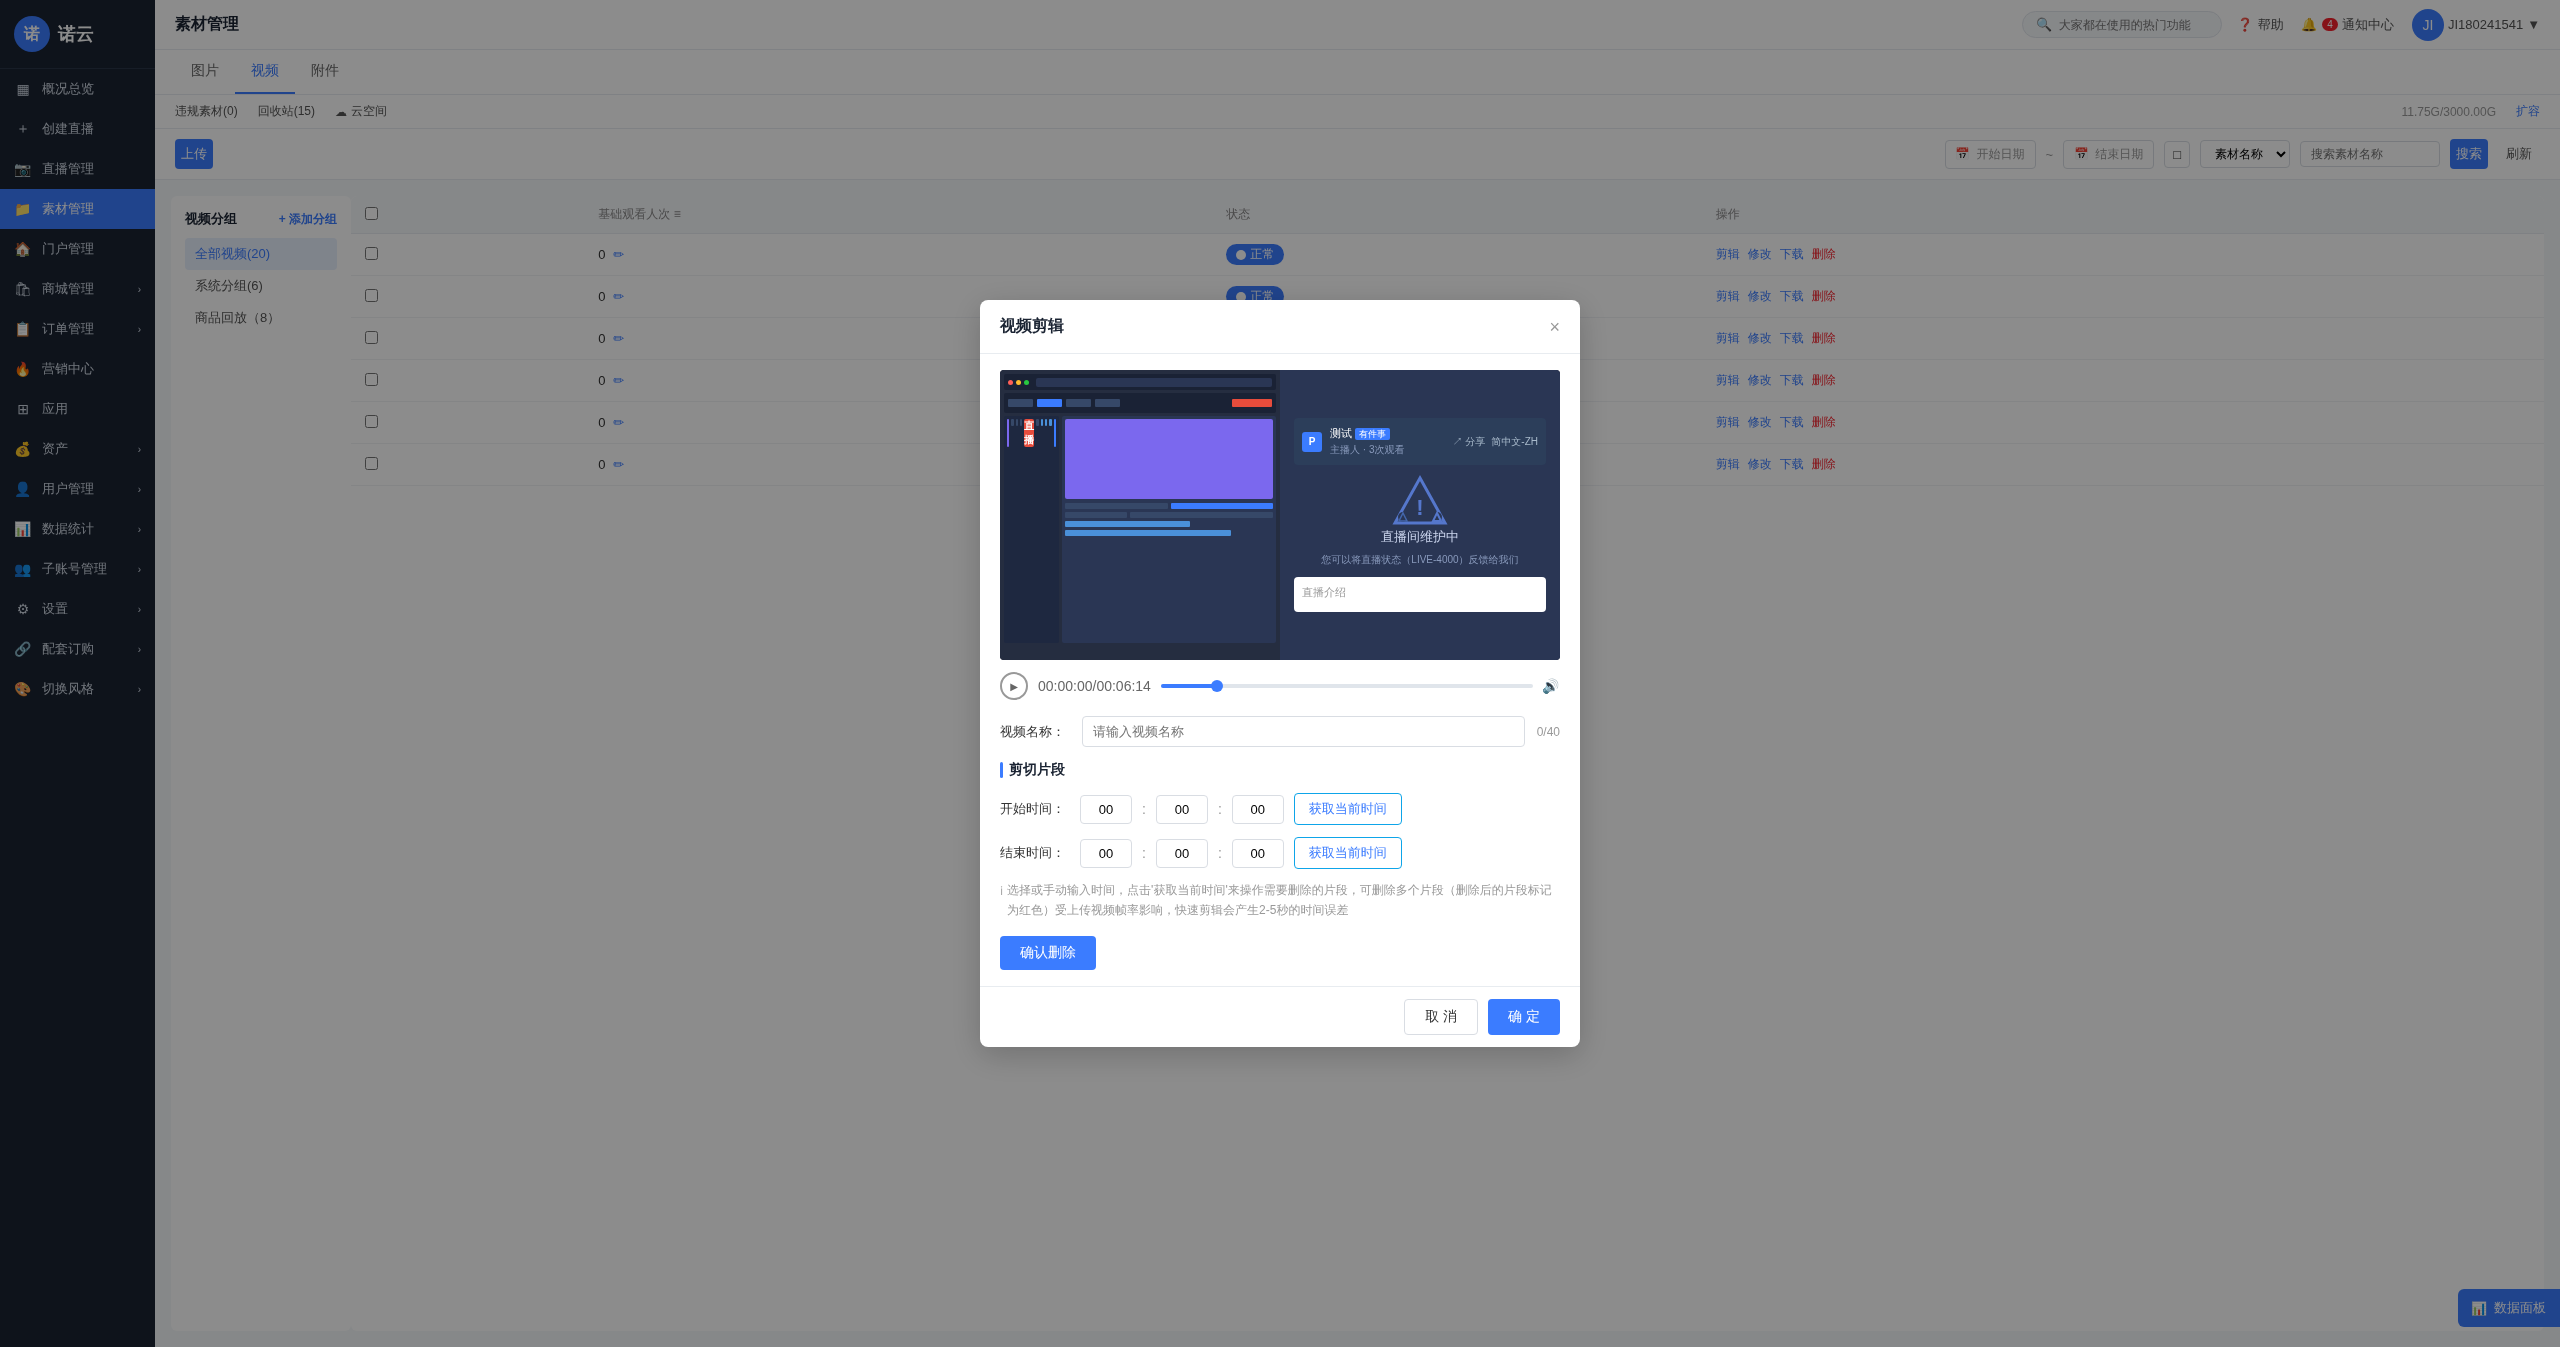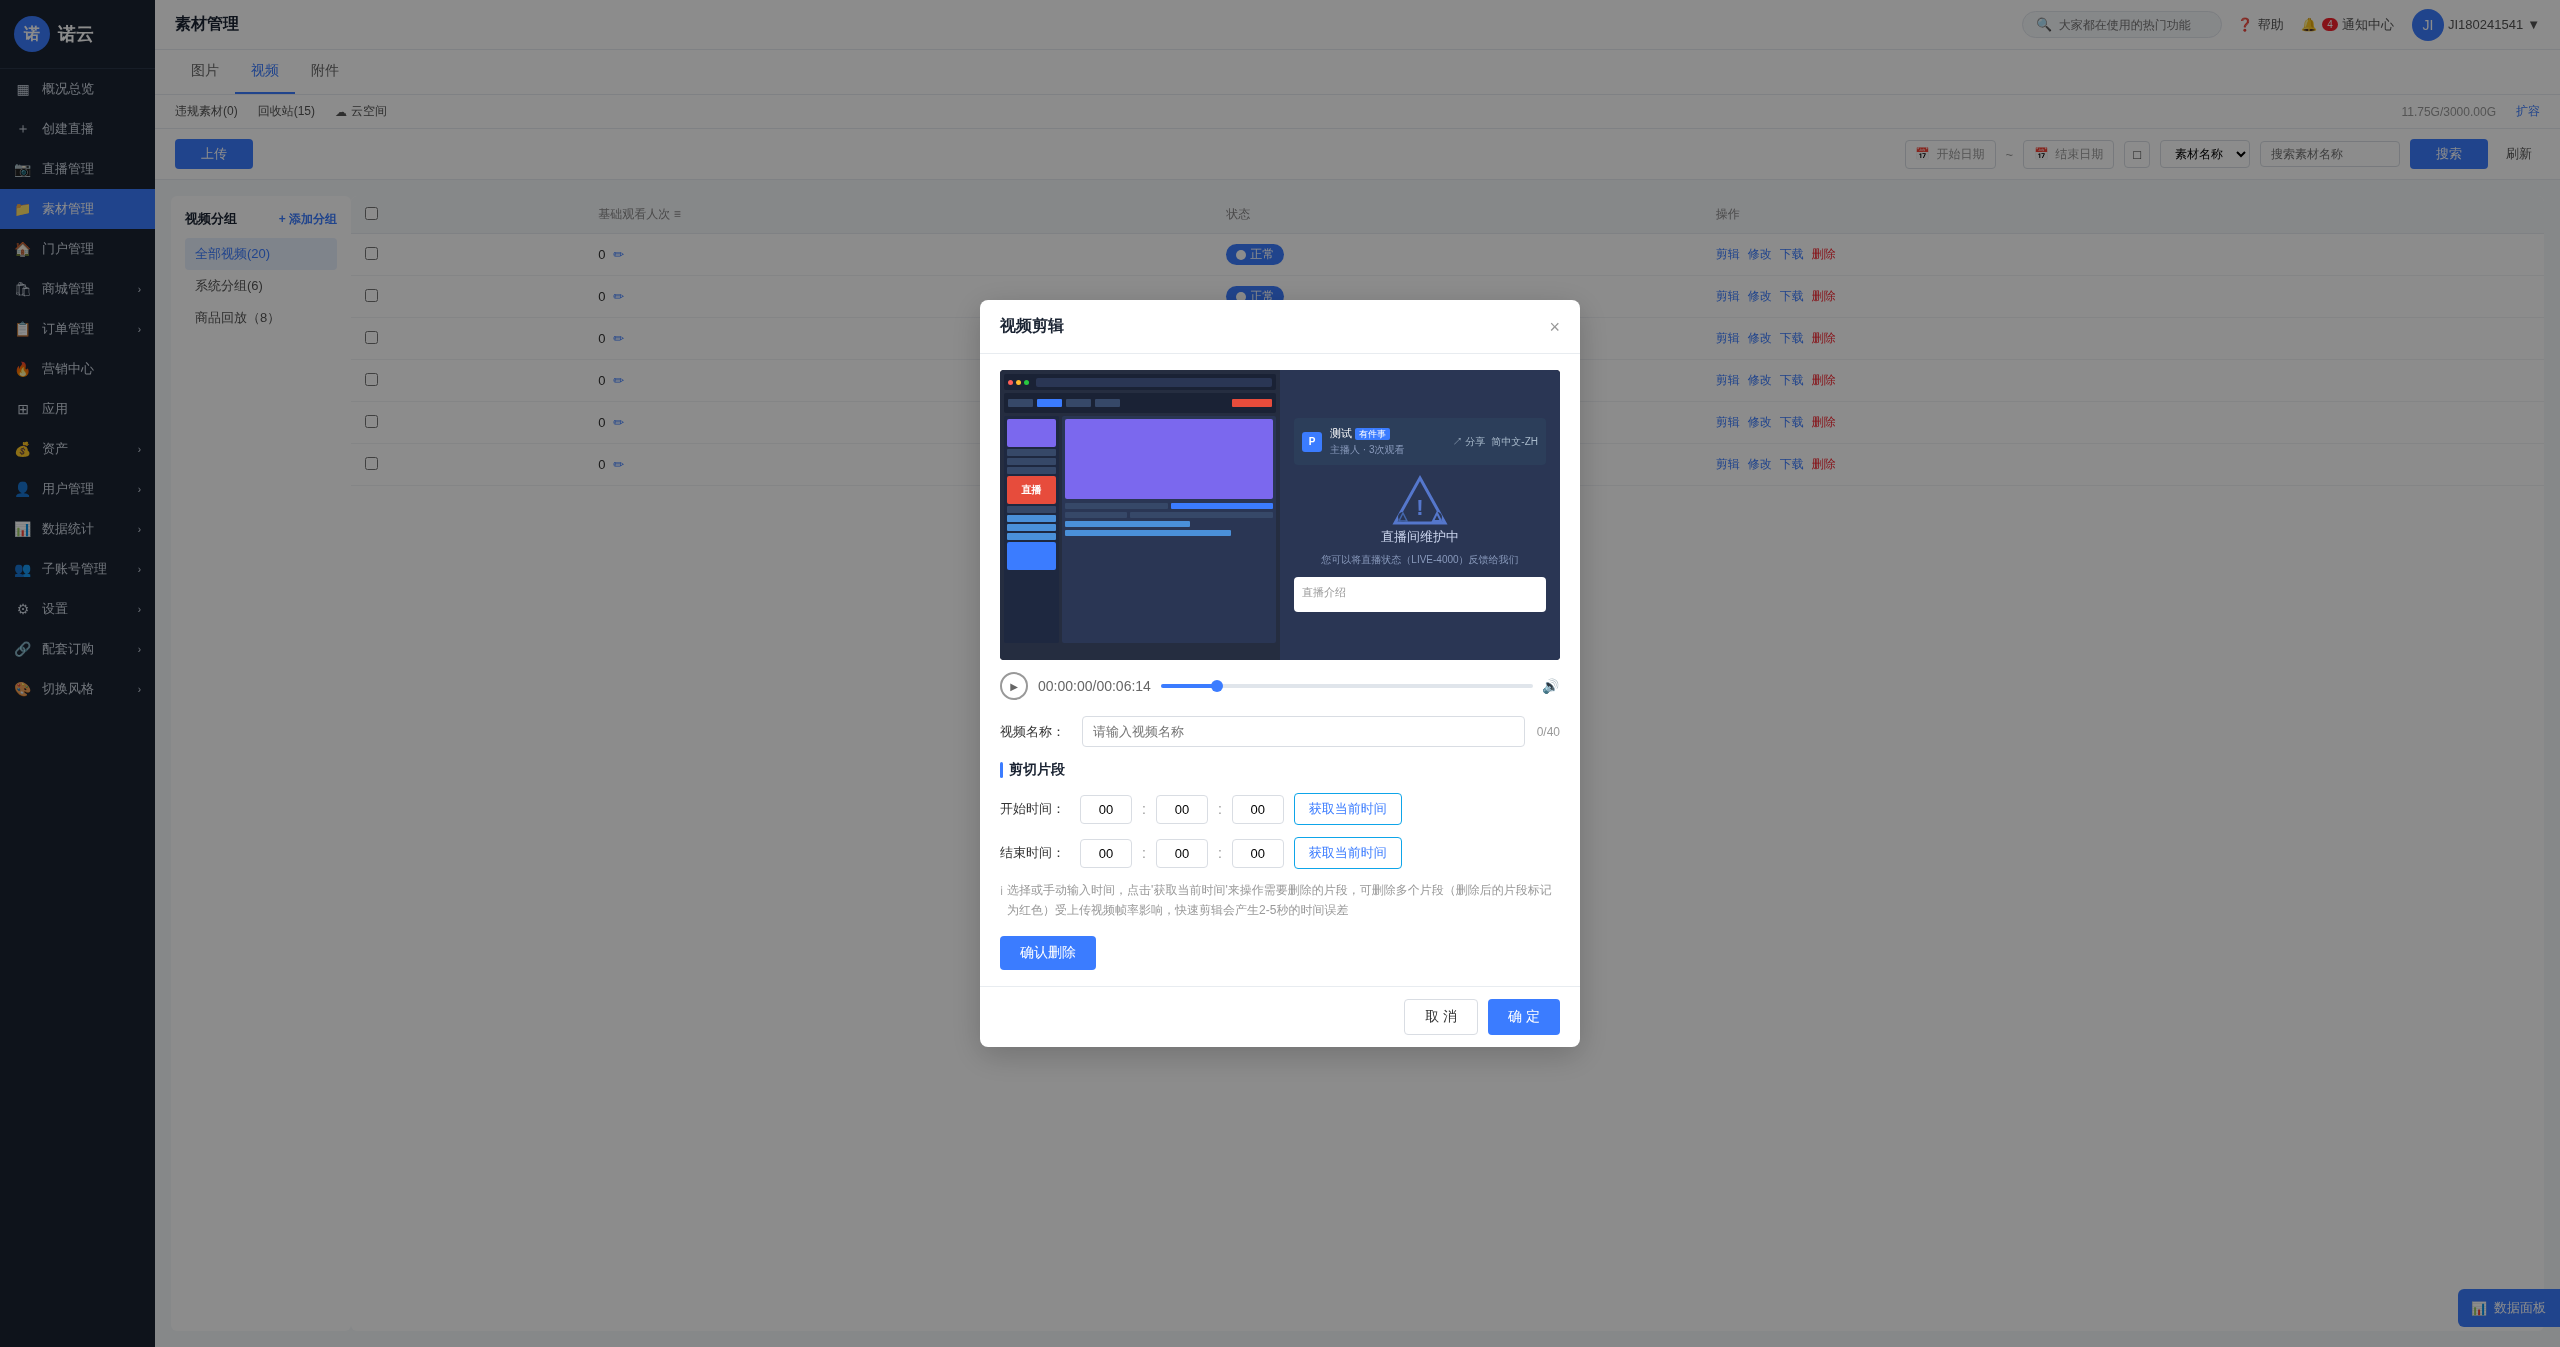--- a/index.html
+++ b/index.html
@@ -173,21 +173,21 @@
       display: flex;
       align-items: center;
       gap: 10px;
       border-bottom: 1px solid #e8ecf0;
     }
     .btn-primary {
       background: #3b7cff;
       color: white;
       border: none;
       border-radius: 4px;
-      padding: 6px 26px;
+      padding: 6px 6px;
       cursor: pointer;
       font-size: 13px;
     }
     .toolbar-right { margin-left: auto; display: flex; align-items: center; gap: 10px; }
     .toolbar-select {
       border: 1px solid #d9dde3;
       border-radius: 4px;
       padding: 5px 10px;
       background: #fff;
       font-size: 12px;
@@ -882,21 +882,21 @@
                 <div style="flex:1;background:#2a3654;border-radius:2px;height:9px;margin-left:4px;"></div>
               </div>
               <div style="background:#1a2235;height:20px;margin-bottom:3px;border-radius:2px;display:flex;align-items:center;padding:0 4px;gap:4px;">
                 <div style="width:25px;height:8px;background:#364868;border-radius:1px;"></div>
                 <div style="width:25px;height:8px;background:#3b7cff;border-radius:1px;"></div>
                 <div style="width:25px;height:8px;background:#364868;border-radius:1px;"></div>
                 <div style="width:25px;height:8px;background:#364868;border-radius:1px;"></div>
                 <div style="margin-left:auto;width:40px;height:8px;background:#e74c3c;border-radius:1px;"></div>
               </div>
               <div style="display:grid;grid-template-columns:55px 1fr;gap:3px;height:calc(100% - 55px);">
-                <div style="background:#1e2840;border-radius:2px;padding:3px;display:flex;flex-direction:column;gap:2px;">
+                <div style="background:#1e2840;border-radius:2px;padding:3px;display:flex;flex-direction:row;gap:2px;">
                   <div style="width:100%;height:28px;background:#7b68ee;border-radius:2px;"></div>
                   <div style="width:100%;height:7px;background:#364868;border-radius:1px;"></div>
                   <div style="width:100%;height:7px;background:#364868;border-radius:1px;"></div>
                   <div style="width:100%;height:7px;background:#364868;border-radius:1px;"></div>
                   <div style="width:100%;height:28px;background:#e74c3c;border-radius:2px;display:flex;align-items:center;justify-content:center;font-size:10px;color:white;font-weight:bold;">直播</div>
                   <div style="width:100%;height:7px;background:#364868;border-radius:1px;"></div>
                   <div style="width:100%;height:7px;background:#4a90d9;border-radius:1px;"></div>
                   <div style="width:100%;height:7px;background:#4a90d9;border-radius:1px;"></div>
                   <div style="width:100%;height:7px;background:#4a90d9;border-radius:1px;"></div>
                   <div style="width:100%;height:28px;background:#3b7cff;border-radius:2px;"></div>

